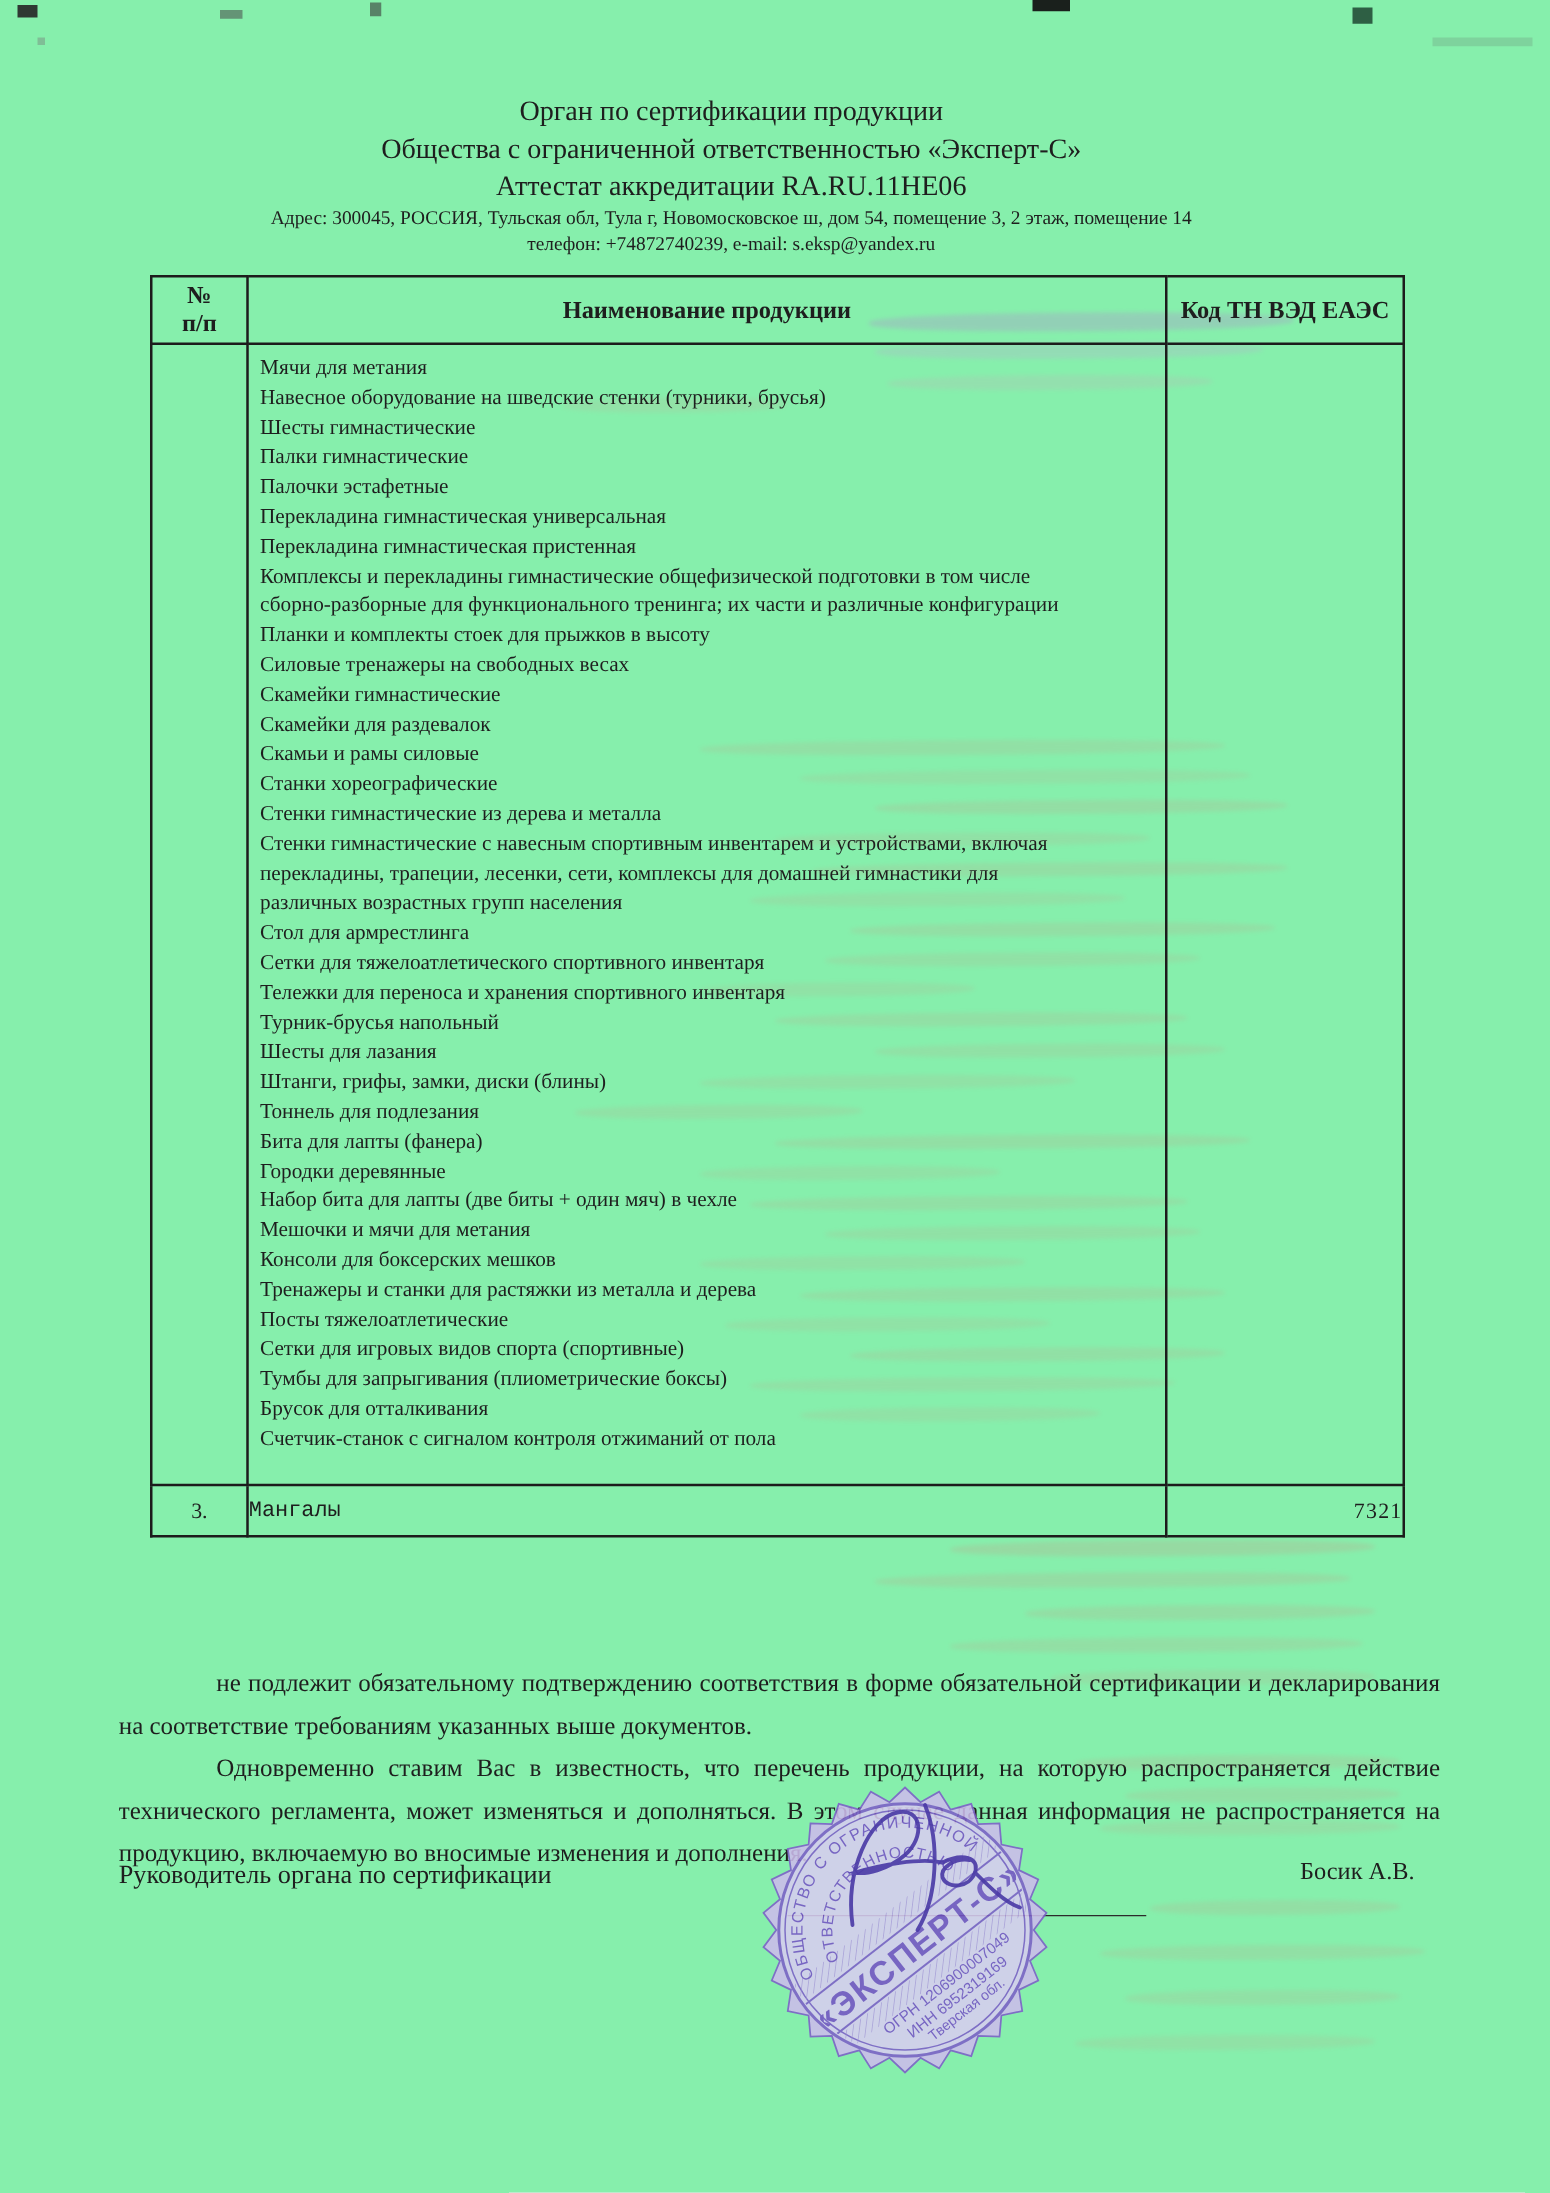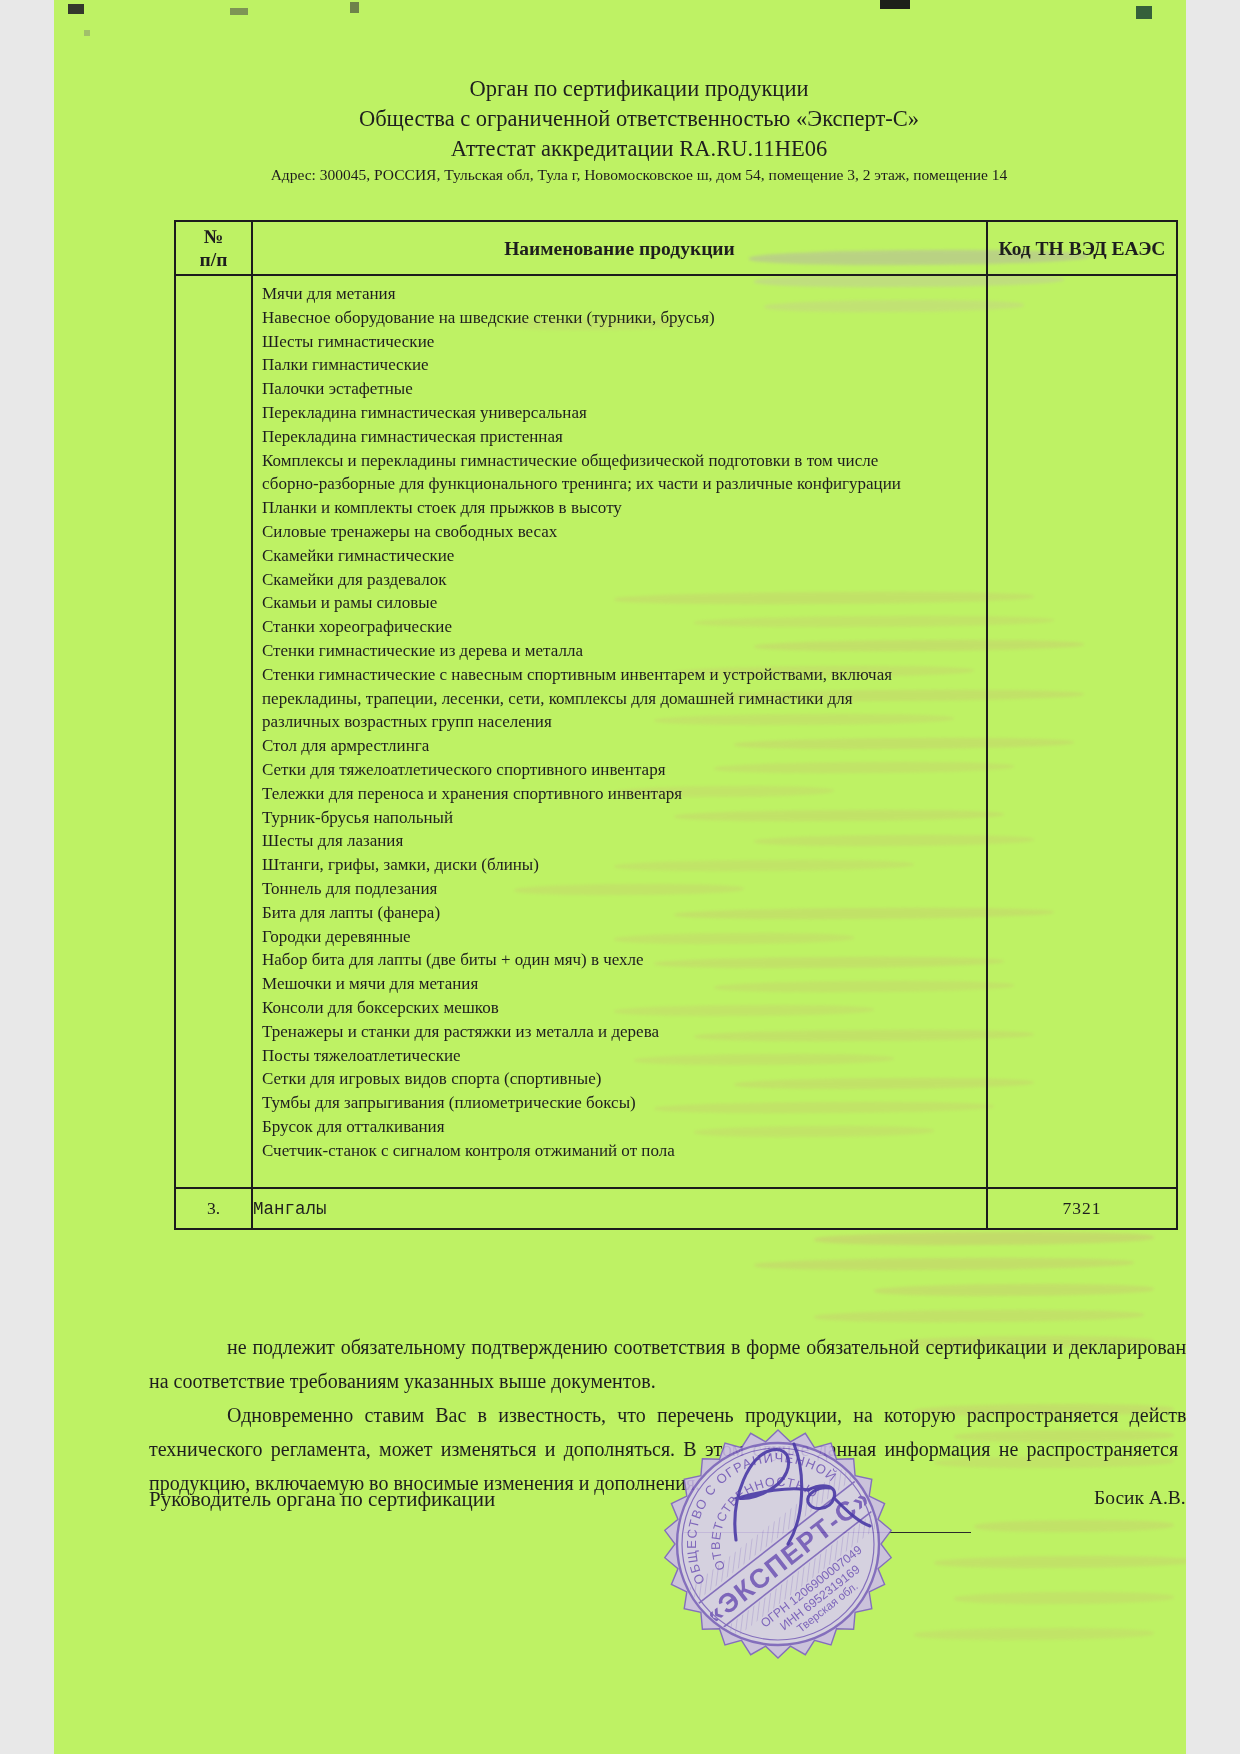--- a/index.html
+++ b/index.html
@@ -1,34 +1,34 @@
 <!DOCTYPE html>
 <html lang="ru"><head>
 <meta charset="utf-8">
 <style>
   html,body{margin:0;padding:0;background:#e8e8e8;}
-  .page{position:relative;width:1132px;height:1754px;margin:0 auto;background:#bef264;
+  .page{position:relative;width:1240px;height:1754px;margin:0 auto;background:#86efac;
         font-family:"Liberation Serif","DejaVu Serif",serif;color:#1e1e1e;overflow:hidden;}
 
   
   .doc-header{position:absolute;top:74px;left:0;width:1170px;text-align:center;}
   .h1{font-size:22.5px;line-height:30px;}
   .h2{font-size:15.5px;line-height:21px;}
 
   
   .prod-table{position:absolute;left:120px;top:220px;width:1002px;border-collapse:collapse;table-layout:fixed;}
   .prod-table th,.prod-table td{border:2px solid #1c1c1c;vertical-align:top;padding:0;}
   .prod-table thead th{font-weight:bold;text-align:center;font-size:19.5px;line-height:23px;
                        vertical-align:middle;height:52px;}
   .r-items td{height:911px;border-radius:23px;}
   .items{padding:6px 0 0 9px;max-width:650px;font-size:17px;line-height:23.8px;}
   .r-mangal td{height:39px;font-size:17.5px;vertical-align:middle;}
   .cell-num{text-align:center;font-size:17.5px;}
   .name-pad{padding-left:9px;font-family:Liberation Mono, monospace;}
-  .code-val{text-align:center;font-size:18px;letter-spacing:1px;}
+  .code-val{text-align:right;font-size:18px;letter-spacing:1px;}
 
   
   .body-text{position:absolute;left:95px;top:1330px;width:1057px;text-align:justify;
              font-size:20px;line-height:34px;}
   .body-text p{margin:0;text-indent:78px;}
 
   
   .signoff-label{position:absolute;left:95px;top:1487px;font-size:21px;}
   .signoff-name{position:absolute;left:1040px;top:1487px;font-size:19.5px;}
   .sig-line{position:absolute;left:630px;top:1512px;width:287px;height:20px;
@@ -95,20 +95,21 @@
       <div class="speck" style="left: 1082px; top: 6px; width: 16px; height: 13px; background: rgb(31, 71, 51); opacity: 0.85;"></div>
       <div class="speck" style="left: 1146px; top: 30px; width: 80px; height: 7px; background: rgb(111, 149, 126); opacity: 0.3;"></div>
       <div class="speck" style="left: 30px; top: 30px; width: 6px; height: 6px; background: rgb(119, 119, 119); opacity: 0.4;"></div>
     </div>
 
   <div class="doc-header">
     <div class="h1">Орган по сертификации продукции</div>
     <div class="h1">Общества с ограниченной ответственностью «Эксперт-С»</div>
     <div class="h1">Аттестат аккредитации RA.RU.11HE06</div>
     <div class="h2">Адрес: 300045, РОССИЯ, Тульская обл, Тула г, Новомосковское ш, дом 54, помещение 3, 2 этаж, помещение 14</div>
+    <div class="h2">телефон: +74872740239, e-mail: s.eksp@yandex.ru</div>
   </div>
 
   <table class="prod-table">
     <colgroup>
         <col style="width:77px">
         <col style="width:735px">
         <col style="width:190px">
       </colgroup>
     <thead>
       <tr>

